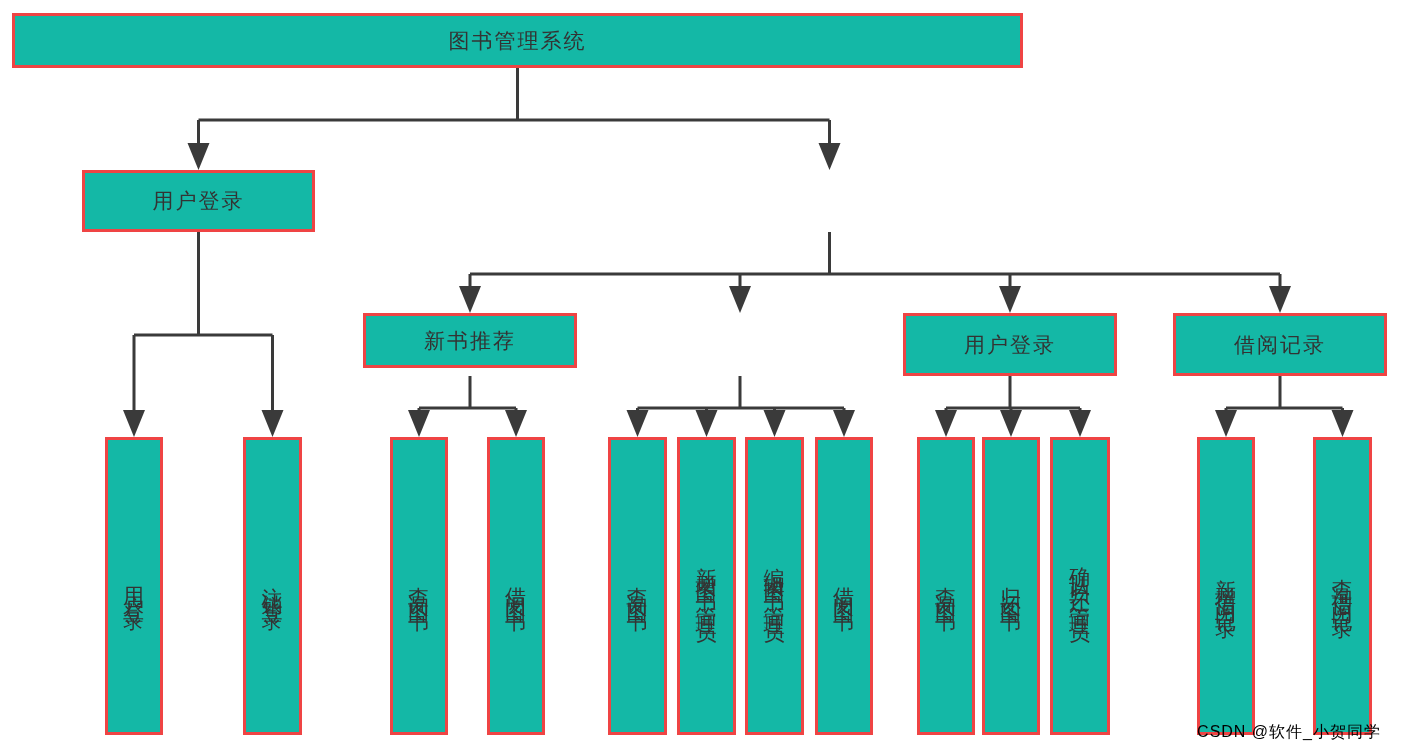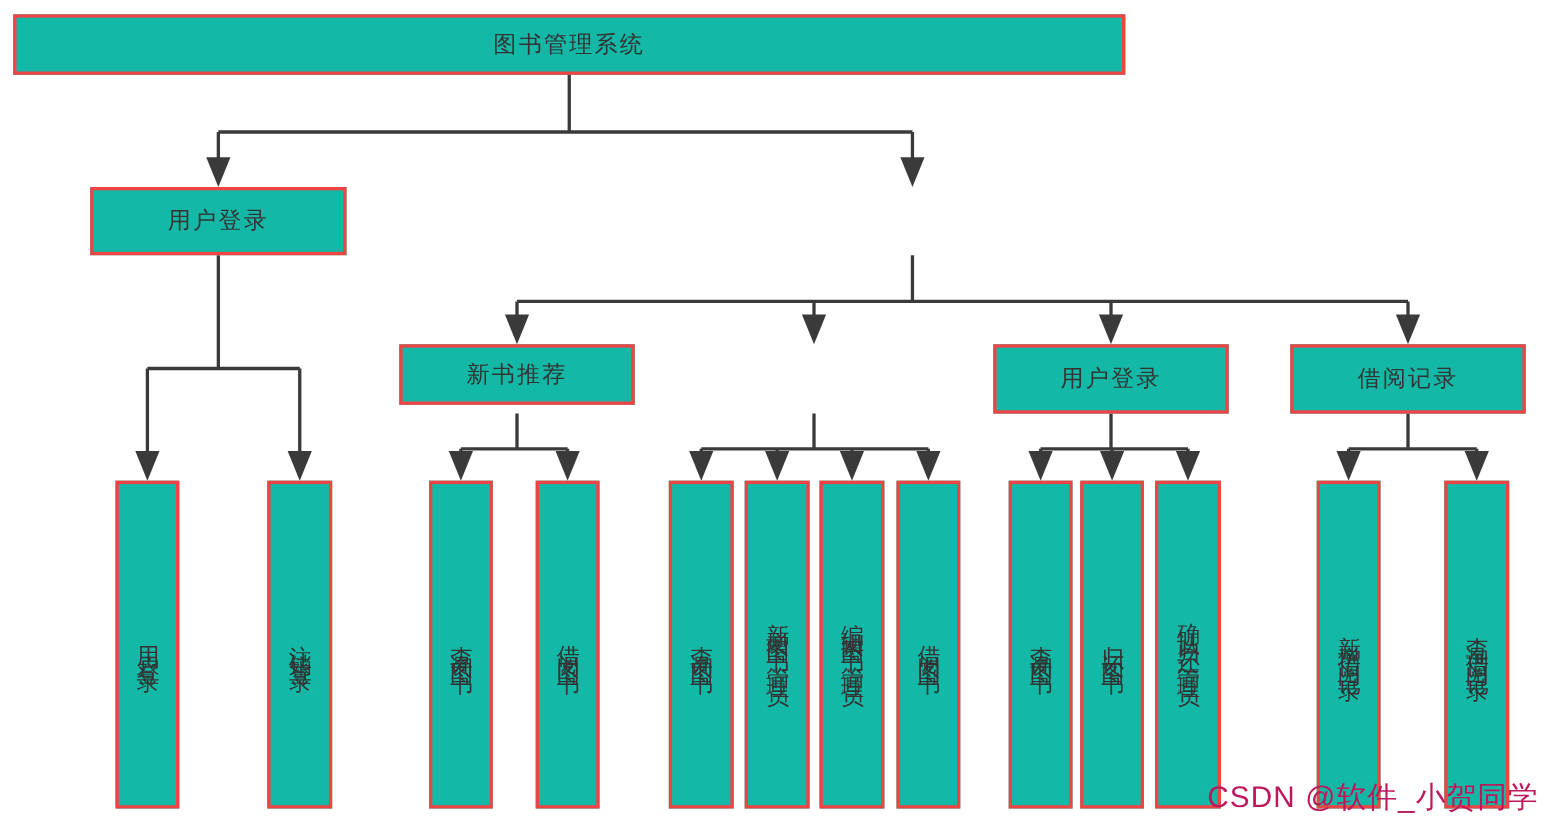--- a/index.html
+++ b/index.html
@@ -55,24 +55,24 @@
   .lf6  { left: 677px;  width: 59px; }
   .lf7  { left: 745px;  width: 59px; }
   .lf8  { left: 815px;  width: 58px; }
   .lf9  { left: 917px;  width: 58px; }
   .lf10 { left: 982px;  width: 58px; }
   .lf11 { left: 1050px; width: 60px; }
   .lf12 { left: 1197px; width: 58px; }
   .lf13 { left: 1313px; width: 59px; }
   .watermark {
     position: absolute;
-    right: 6px;
+    right: 24px;
     bottom: 4px;
-    color: #be185d;
-    font-size: 27px;
+    color: #000000;
+    font-size: 16px;
     letter-spacing: 1px;
     white-space: nowrap;
   }
 </style>
 </head>
 <body>
 
 <div id="stage">
 
   <svg id="connectors" viewBox="0 0 1405 747" xmlns="http://www.w3.org/2000/svg" aria-hidden="true">

